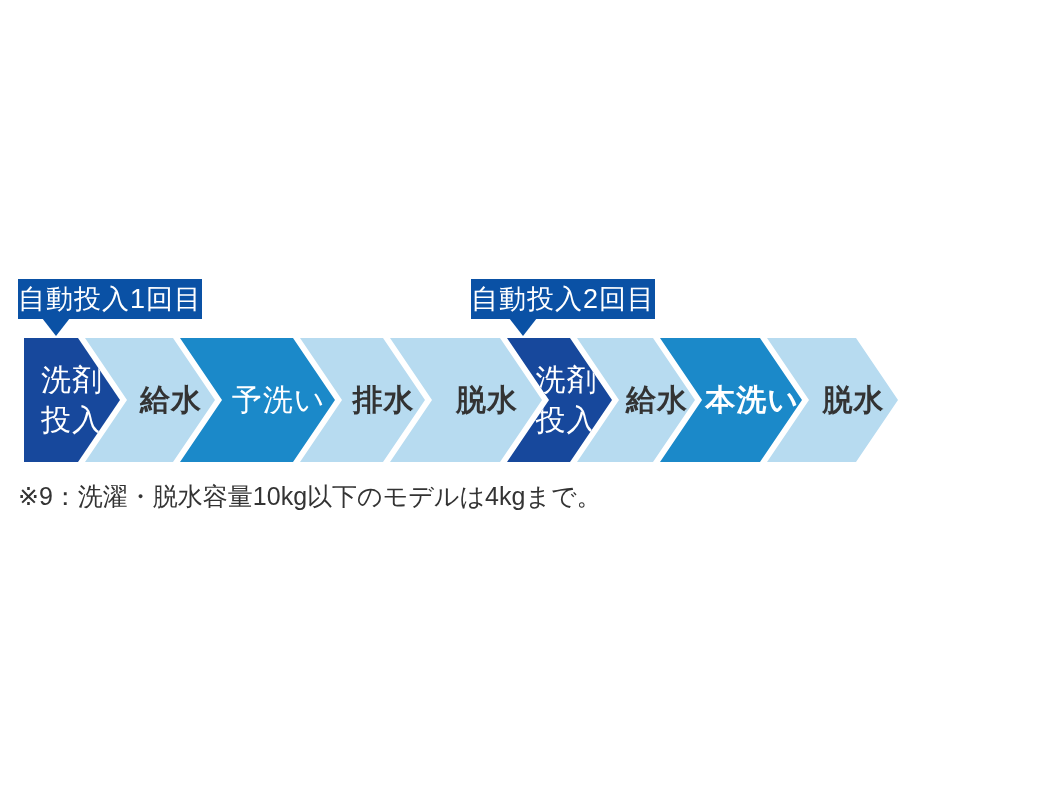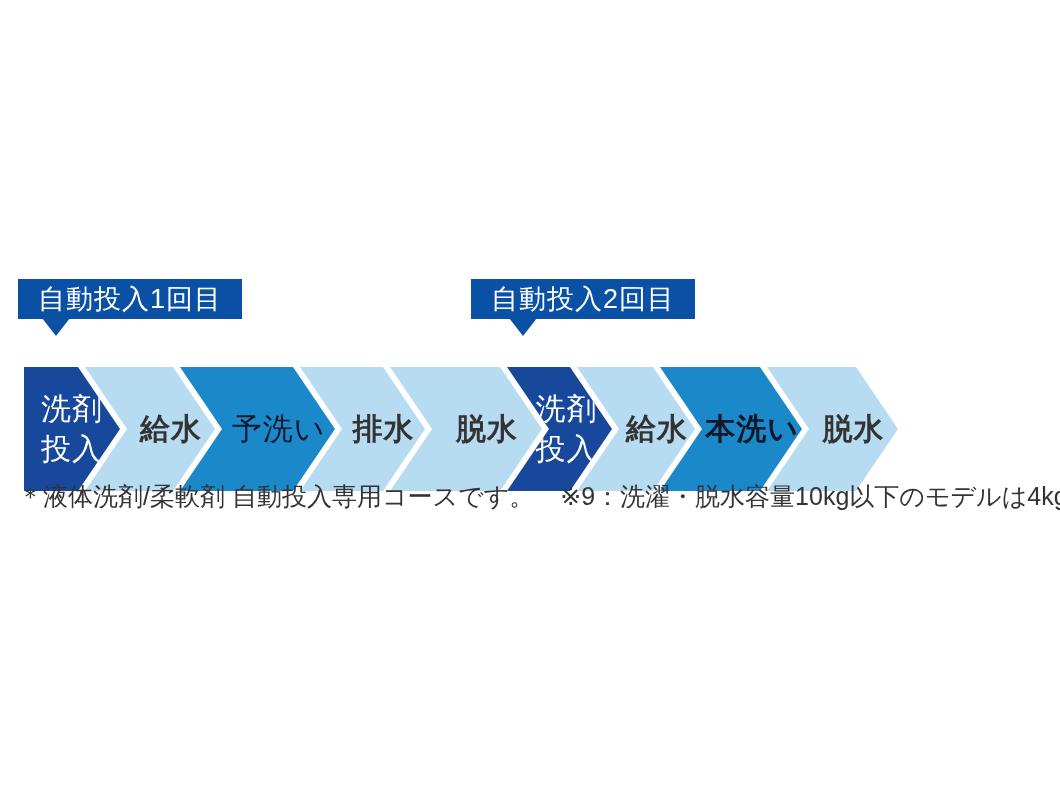--- a/index.html
+++ b/index.html
@@ -7,21 +7,21 @@
     width:1060px;height:795px;background:#ffffff;position:relative;overflow:hidden;
     font-family:"Liberation Sans","DejaVu Sans",sans-serif;
   }
   .stage{position:absolute;inset:0;}
 
   
   .callout{
     position:absolute;top:279px;height:40px;
     background:var(--callout,#0a51a5);color:#ffffff;
     display:flex;align-items:center;
-    padding:0 20px;font-size:27px;letter-spacing:1px;white-space:nowrap;
+    padding:0 0;font-size:27px;letter-spacing:1px;white-space:nowrap;
   }
   .callout-1{left:18px;}
   .callout-2{left:471px;text-align:center;}
   .pointer{
     position:absolute;bottom:-17px;width:0;height:0;
     border-left:14px solid transparent;border-right:14px solid transparent;
     border-top:18px solid var(--callout,#0a51a5);
   }
   .callout-1 .pointer{left:24px;}
   .callout-2 .pointer{left:38px;}
@@ -35,21 +35,21 @@
   }
   .chev.first{
     clip-path:polygon(0 0, calc(100% - 42px) 0, 100% 50%, calc(100% - 42px) 100%, 0 100%);
   }
   .chev.notched{
     clip-path:polygon(0 0, calc(100% - 42px) 0, 100% 50%, calc(100% - 42px) 100%, 0 100%, 42px 50%);
     padding-left:42px;margin-left:-35px;
   }
   .chev.dark{background:var(--dark,#17489c);color:#ffffff;}
   .chev.dark.notched{padding-right:28px;}
-  .chev.medium{background:var(--medium,#1b89c9);color:#0f172a;}
+  .chev.medium{background:var(--medium,#1b89c9);color:#ffffff;}
   .chev.light{background:var(--light,#b7dbf0);color:var(--textDark,#333);font-weight:bold;}
   .chev-label{text-align:center;line-height:1.32;}
 
   
   .notes{
     position:absolute;left:18px;top:480px;display:flex;gap:26px;
     font-size:25px;color:var(--textDark,#333);white-space:nowrap;
   }
 </style>
 </head>
@@ -77,21 +77,21 @@
       <div class="chev light notched" style="width: 130px;">
         <div class="chev-label">
           <div>給水</div>
         </div>
       </div>
       <div class="chev medium notched" style="width: 155px;">
         <div class="chev-label">
           <div>予洗い</div>
         </div>
       </div>
-      <div class="chev light notched" style="width: 125px; margin-top: 29px;">
+      <div class="chev light notched" style="width: 125px;">
         <div class="chev-label">
           <div>排水</div>
         </div>
       </div>
       <div class="chev light notched" style="width: 152px;">
         <div class="chev-label">
           <div>脱水</div>
         </div>
       </div>
       <div class="chev dark notched" style="width: 105px;">
@@ -111,17 +111,16 @@
         </div>
       </div>
       <div class="chev light notched" style="width: 131px;">
         <div class="chev-label">
           <div>脱水</div>
         </div>
       </div>
     </div>
 
   <div class="notes">
-    <span>＊液体洗剤/柔軟剤 自動投入専用コースです。</span>
     <span>※9：洗濯・脱水容量10kg以下のモデルは4kgまで。</span>
   </div>
 
 </div>
 
 </body></html>

